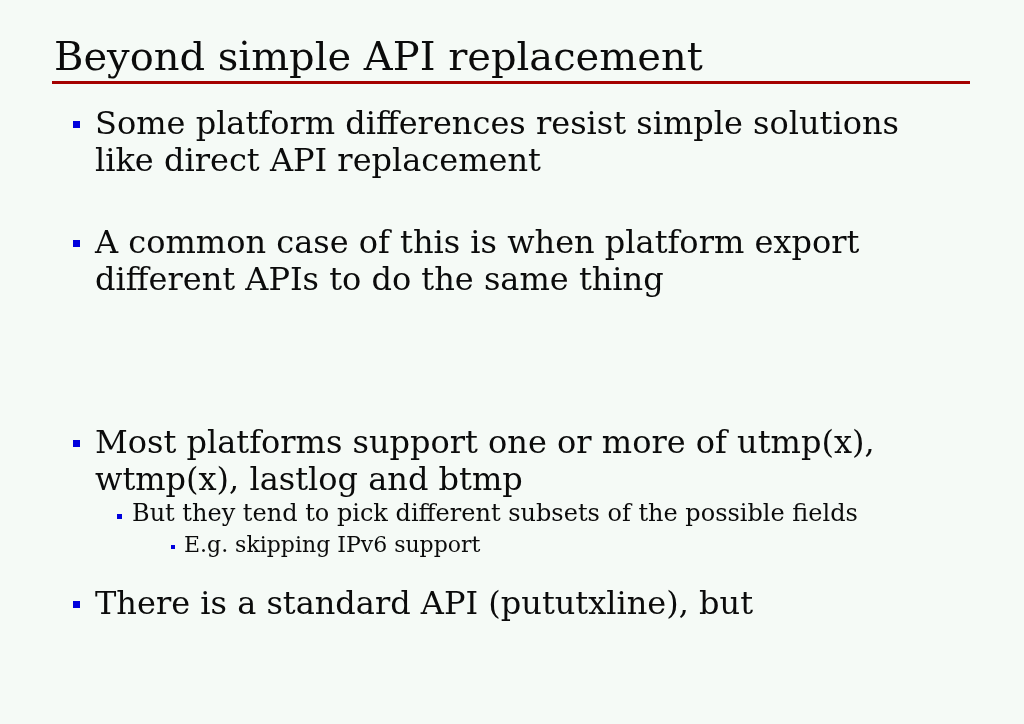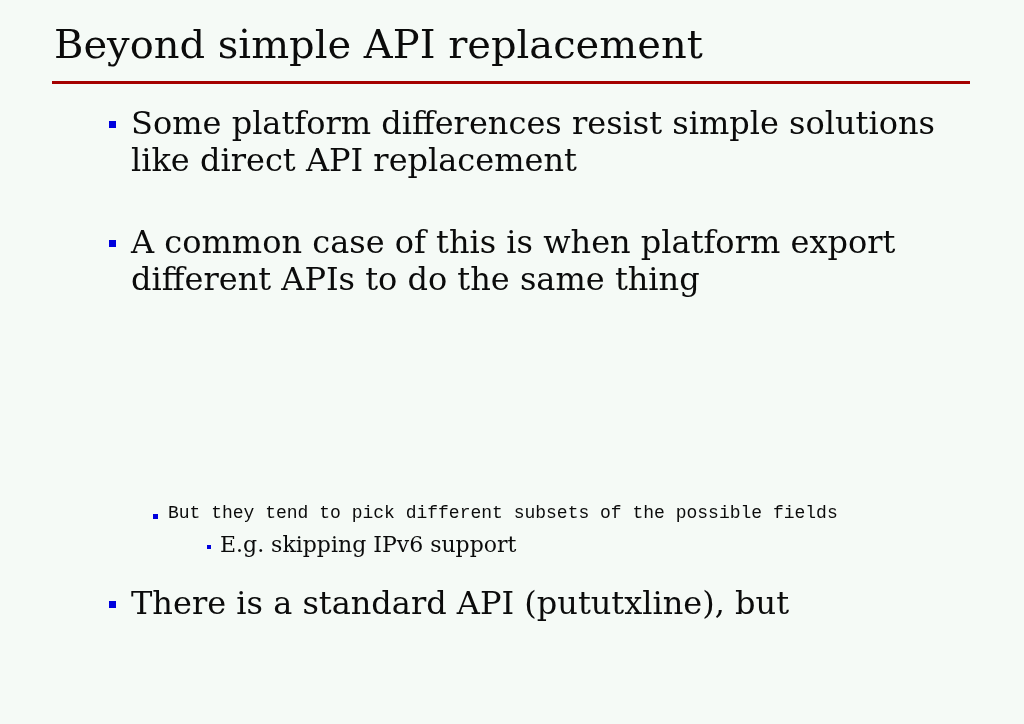--- a/index.html
+++ b/index.html
@@ -11,35 +11,34 @@
   html,body{margin:0;padding:0;}
   body{
     width:1024px;height:724px;
     background:var(--background);
     font-family:"DejaVu Serif","Liberation Serif",serif;
     color:var(--text);
     overflow:hidden;
   }
   .slide{position:relative;width:1024px;height:724px;}
   .title{
-    position:absolute;left:54px;top:24px;margin:0;
+    position:absolute;left:54px;top:36px;margin:0;
     font-size:40px;line-height:40px;font-weight:normal;
     white-space:nowrap;
   }
   .rule{
     position:absolute;left:52px;top:81px;width:918px;height:3px;
     background:var(--rule);
   }
   .line{
     position:absolute;
     white-space:nowrap;
-    margin-left:36px;
   }
   .l1{left:95px;font-size:32px;line-height:32px;}
-  .l2{left:132px;font-size:18px;line-height:24px;font-family:Liberation Mono, monospace;}
+  .l2{left:132px;font-size:24px;line-height:24px;}
   .l3{left:184px;font-size:22px;line-height:21px;}
   .marker{
     position:absolute;display:block;
     background:var(--bullet);
   }
   .l1 > .marker{width:7px;height:7px;left:-22px;top:14px;}
   .l2 > .marker{width:5px;height:5px;left:-15px;top:13px;}
   .l3 > .marker{width:4px;height:4px;left:-13px;top:11px;}
 </style>
 </head>
@@ -60,20 +59,27 @@
 
   <div class="line l1" style="top:263px">
     <span>different APIs to do the same thing</span>
   </div>
   <div class="line l1" style="top:226px">
     <span class="marker"></span>
     <span>A common case of this is when platform export</span>
   </div>
 
 
+  <div class="line l1" style="top:426px">
+    <span class="marker"></span>
+    <span>Most platforms support one or more of utmp(x),</span>
+  </div>
+  <div class="line l1" style="top:463px">
+    <span>wtmp(x), lastlog and btmp</span>
+  </div>
 
   <div class="line l2" style="top:501px">
     <span class="marker"></span>
     <span>But they tend to pick different subsets of the possible fields</span>
   </div>
 
   <div class="line l3" style="top:534px">
     <span class="marker"></span>
     <span>E.g. skipping IPv6 support</span>
   </div>

